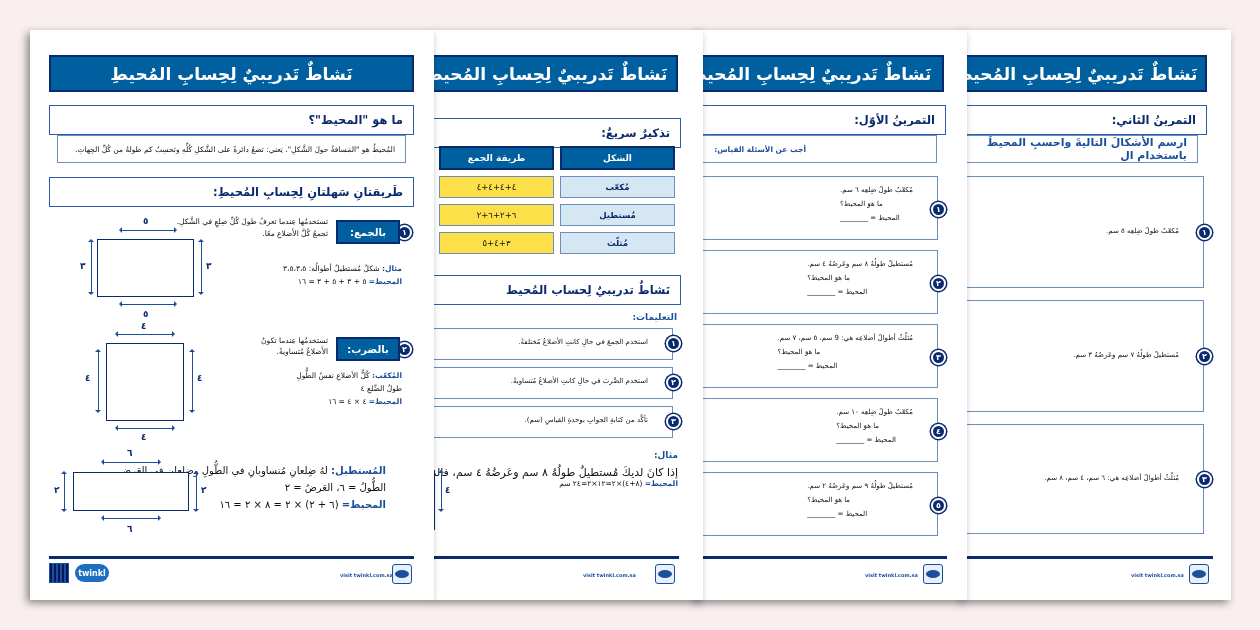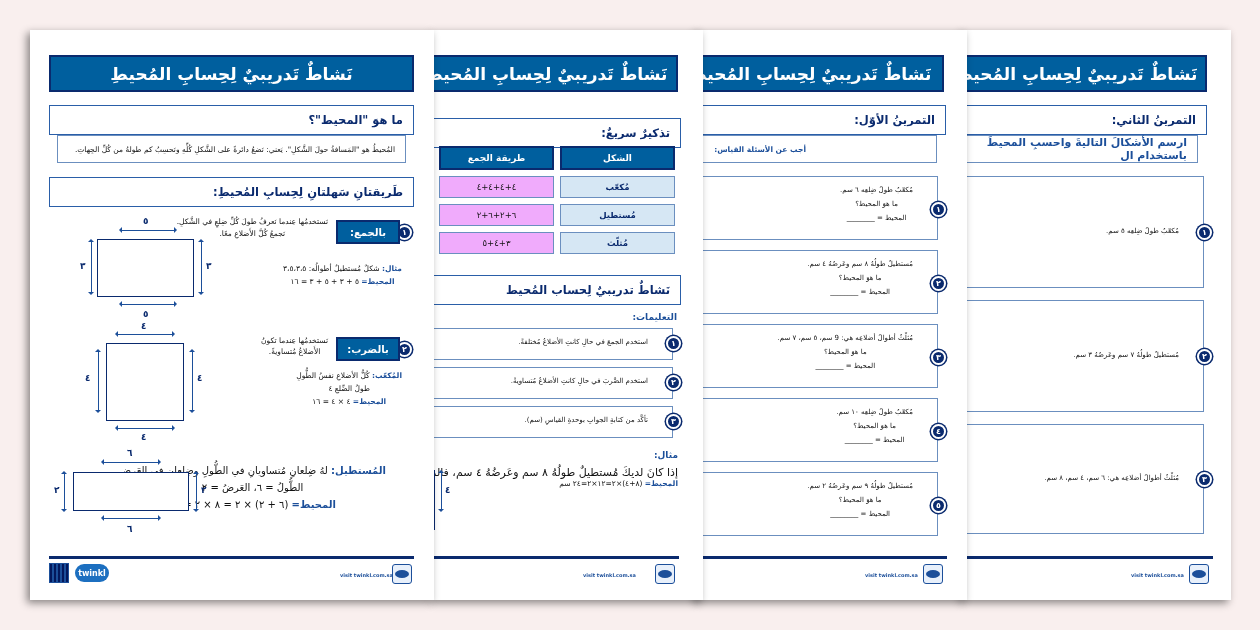--- a/index.html
+++ b/index.html
@@ -19,21 +19,21 @@
       display: flex; align-items: center; justify-content: center; direction: rtl; white-space: nowrap; overflow: hidden;
     }
     .boxhead {
       position: absolute; border: 1.5px solid #2a5ea8; background: #fff; color: #0a2a6e;
       font-weight: bold; font-size: 11.5px; direction: rtl; display: flex; align-items: center; padding: 0 10px;
     }
     .subbox {
       position: absolute; border: 1px solid #6b8fbf; background: #fff; color: #111;
       font-size: 7.5px; direction: rtl; display: flex; align-items: center; padding: 0 10px;
     }
-    .txt { position: absolute; direction: rtl; text-align: center; font-size: 8px; color: #111; line-height: 1.7; white-space: nowrap; }
+    .txt { position: absolute; direction: rtl; text-align: right; font-size: 8px; color: #111; line-height: 1.7; white-space: nowrap; }
     .blue { color: #1c4f9a; font-weight: bold; }
     .num-circle {
       position: absolute; width: 15px; height: 15px; border-radius: 50%; background: #0a2a6e;
       border: 2px solid #fff; box-shadow: 0 0 0 1.5px #0a2a6e; color: #fff;
       font-size: 8px; font-weight: bold; display: flex; align-items: center; justify-content: center;
     }
     .method-tag {
       position: absolute; height: 24px; width: 64px; background: #005f9e; border: 2px solid #0a2a6e;
       color: #fff; font-size: 10px; font-weight: bold; display: flex; align-items: center; justify-content: center; direction: rtl;
     }
@@ -62,26 +62,26 @@
     .logo {
       position: absolute; width: 34px; height: 18px; border-radius: 10px; background: #1c6fc0;
       color: #fff; font-size: 8px; font-weight: bold; display: flex; align-items: center; justify-content: center;
     }
     table.reminder { position: absolute; border-collapse: separate; border-spacing: 6px 6px; direction: rtl; }
     table.reminder th {
       background: #005f9e; border: 2px solid #0a2a6e; color: #fff; font-size: 9px; height: 24px; width: 115px;
     }
     table.reminder td { height: 22px; font-size: 8.5px; text-align: center; border: 1px solid #6b8fbf; }
     table.reminder td.shape-cell { background: #d6e7f4; color: #0a2a6e; font-weight: bold; }
-    table.reminder td.sum-cell { background: #f0abfc; color: #111; }
+    table.reminder td.sum-cell { background: #fde047; color: #111; }
     .qbox {
       position: absolute; border: 1px solid #6b8fbf; border-left: none; background: #fff;
     }
     .qbox .num-circle { right: -9px; }
-    .qtext { position: absolute; right: 24px; direction: rtl; text-align: center; font-size: 7px; color: #111; line-height: 2; white-space: nowrap; }
+    .qtext { position: absolute; right: 24px; direction: rtl; text-align: left; font-size: 7px; color: #111; line-height: 2; white-space: nowrap; }
     .leftbar { position: absolute; left: 0; width: 2px; background: #0a2a6e; }
   </style>
 </head>
 <body>
 
 <div class="page" id="page4">
   <div class="banner" style="left:-10px; width:254px; justify-content:flex-end; padding-right:14px;">نَشاطٌ تَدريبيٌ لِحِسابِ المُحيطِ</div>
   <div class="boxhead" style="top:75px; left:-5px; width:249px; height:30px;">التمرينُ الثاني:</div>
   <div class="subbox" style="top:105px; left:-5px; width:240px; height:28px; color:#1c4f9a; font-weight:bold; font-size:11px; justify-content:flex-start;">ارسم الأشكالَ التاليةَ واحسبِ المحيطَ باستخدام ال</div>
 

